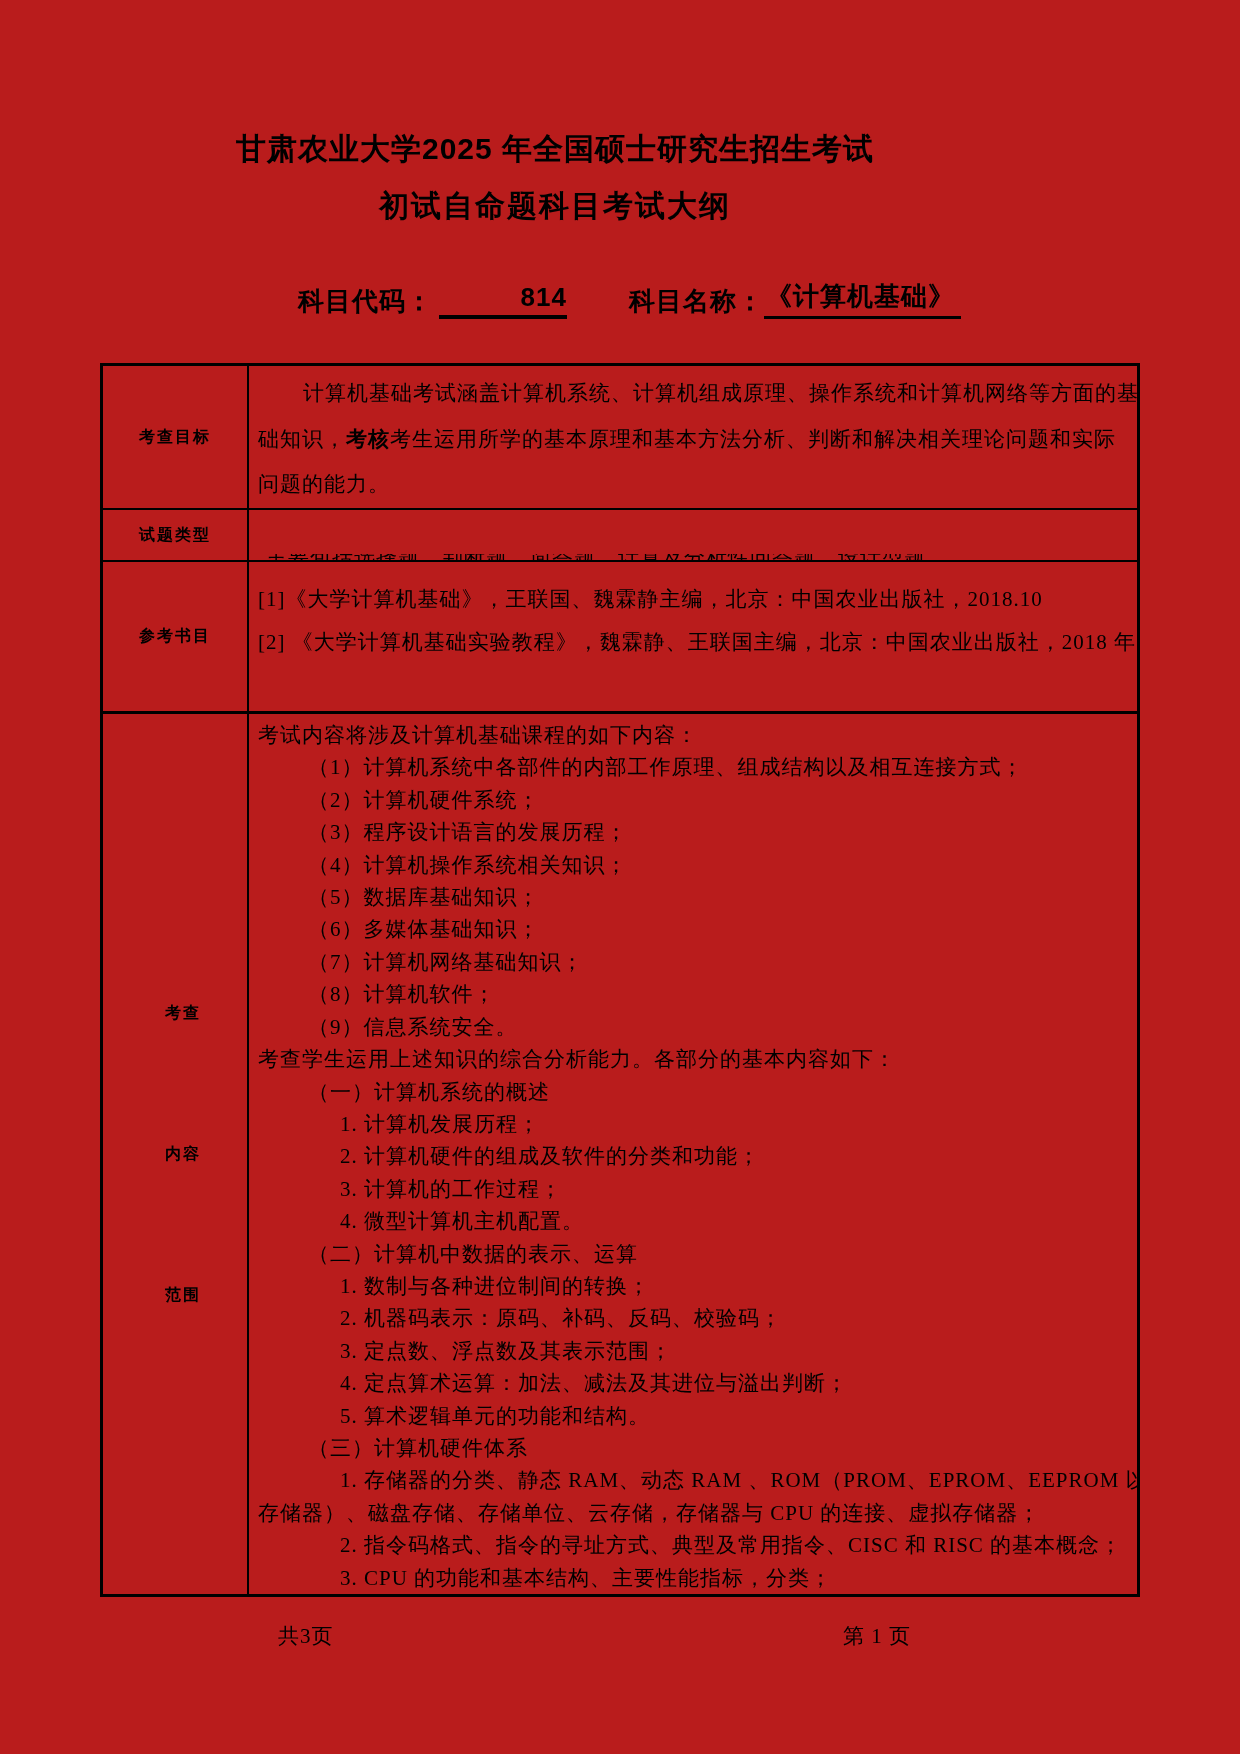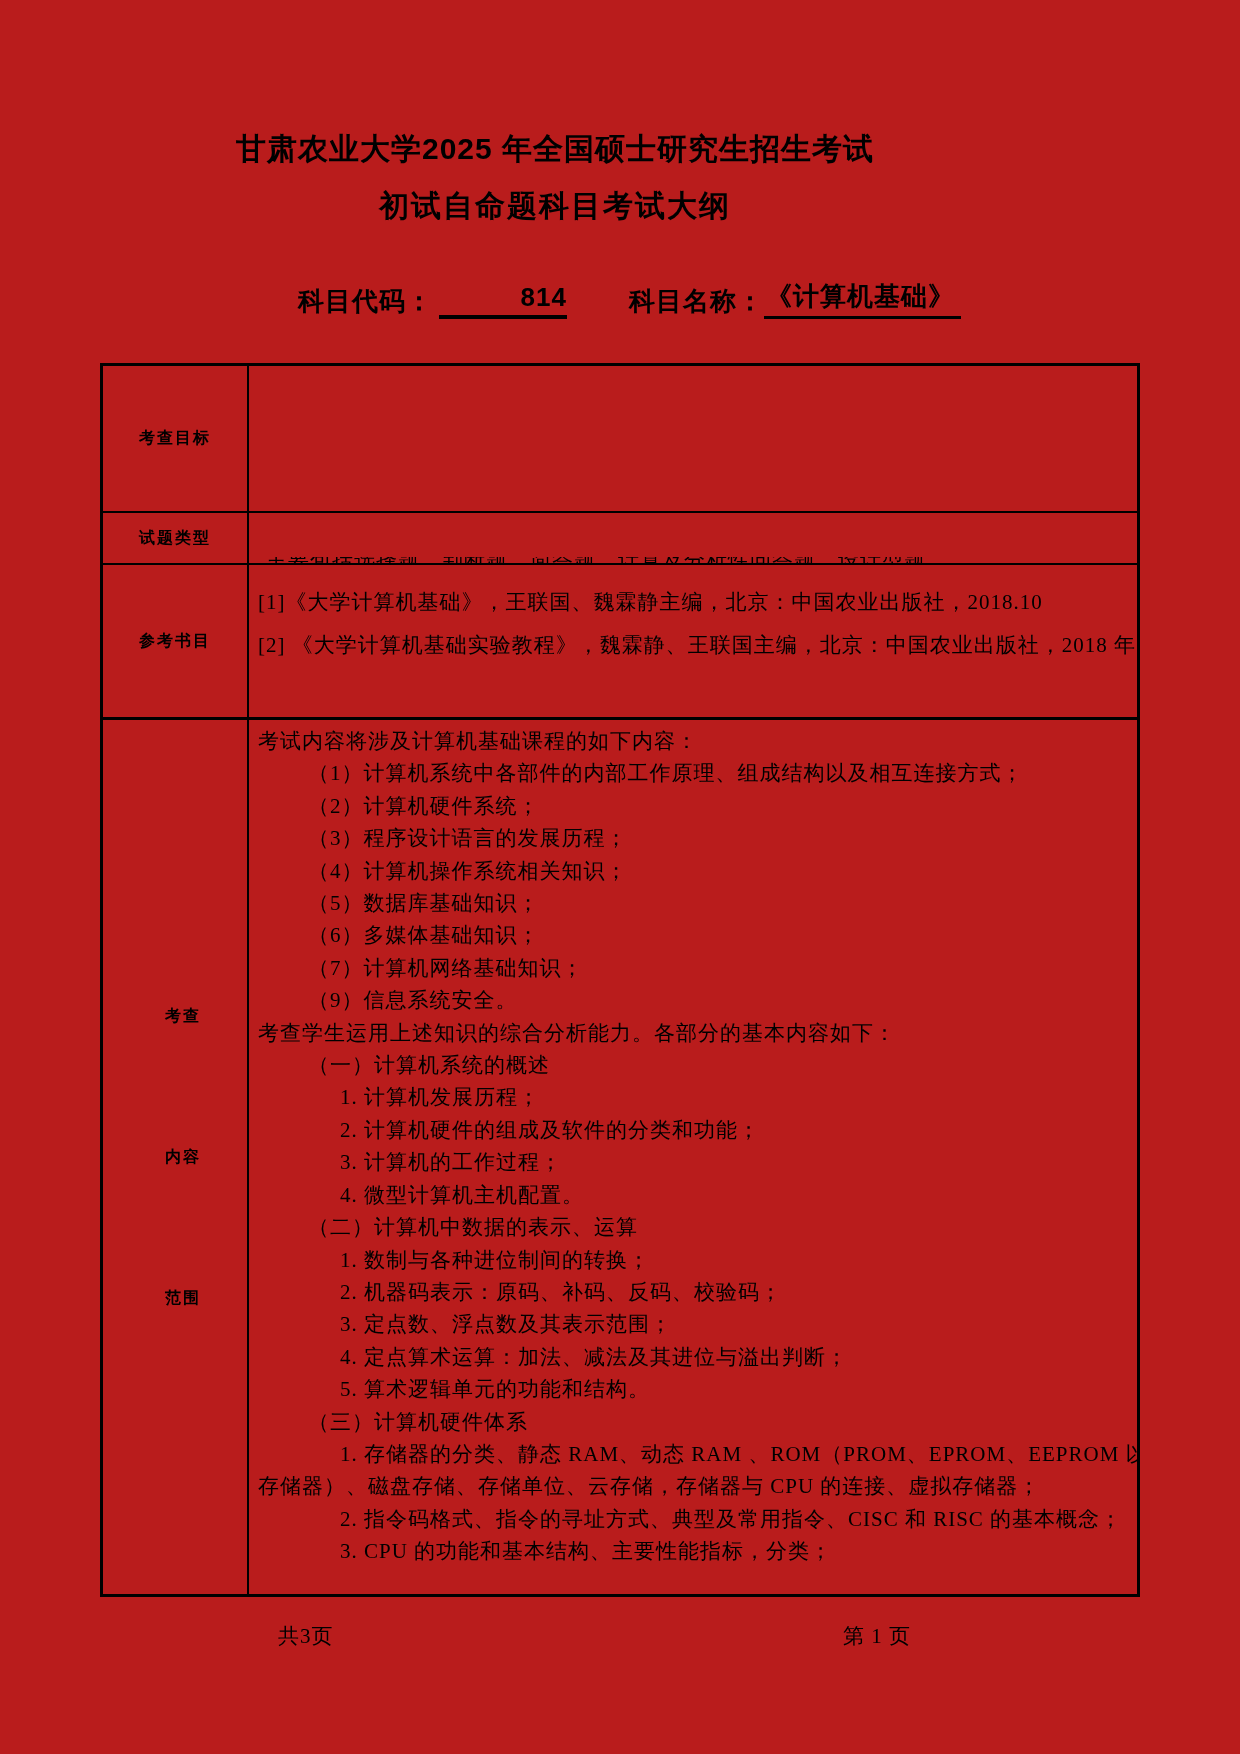--- a/index.html
+++ b/index.html
@@ -110,20 +110,25 @@
     <span>科目代码：</span>
       <span class="subject-code-value">814</span>
       <span class="subject-name-label">科目名称：</span>
       <span class="subject-name-value">《计算机基础》</span>
   </div>
 
   <div class="doc-table">
 
     <div class="t-row row-objectives">
       <div class="label-cell">考查目标</div>
+      <div class="content-cell objectives-content">
+        <div class="oline indent2">计算机基础考试涵盖计算机系统、计算机组成原理、操作系统和计算机网络等方面的基</div>
+        <div class="oline"><span>础知识，</span><span class="bold-inline">考核</span><span>考生运用所学的基本原理和基本方法分析、判断和解决相关理论问题和实际</span></div>
+        <div class="oline">问题的能力。</div>
+      </div>
     </div>
 
     <div class="t-row row-types">
       <div class="label-cell">试题类型</div>
       <div class="content-cell types-content">主要包括选择题、判断题、简答题、计算及分析性问答题、设计型题。</div>
     </div>
 
     <div class="t-row row-refs">
       <div class="label-cell">参考书目</div>
       <div class="content-cell refs-content">
@@ -142,20 +147,21 @@
       <div class="content-cell scope-content">
 
       <div class="content-line lv0">考试内容将涉及计算机基础课程的如下内容：</div>
           <div class="content-line lv1">（1）计算机系统中各部件的内部工作原理、组成结构以及相互连接方式；</div>
           <div class="content-line lv1">（2）计算机硬件系统；</div>
           <div class="content-line lv1">（3）程序设计语言的发展历程；</div>
           <div class="content-line lv1">（4）计算机操作系统相关知识；</div>
           <div class="content-line lv1">（5）数据库基础知识；</div>
           <div class="content-line lv1">（6）多媒体基础知识；</div>
           <div class="content-line lv1">（7）计算机网络基础知识；</div>
+          <div class="content-line lv1">（8）计算机软件；</div>
           <div class="content-line lv1">（9）信息系统安全。</div>
           <div class="content-line lv0">考查学生运用上述知识的综合分析能力。各部分的基本内容如下：</div>
           <div class="content-line lv1">（一）计算机系统的概述</div>
           <div class="content-line lv2">1. 计算机发展历程；</div>
           <div class="content-line lv2">2. 计算机硬件的组成及软件的分类和功能；</div>
           <div class="content-line lv2">3. 计算机的工作过程；</div>
           <div class="content-line lv2">4. 微型计算机主机配置。</div>
           <div class="content-line lv1">（二）计算机中数据的表示、运算</div>
           <div class="content-line lv2">1. 数制与各种进位制间的转换；</div>
           <div class="content-line lv2">2. 机器码表示：原码、补码、反码、校验码；</div>

